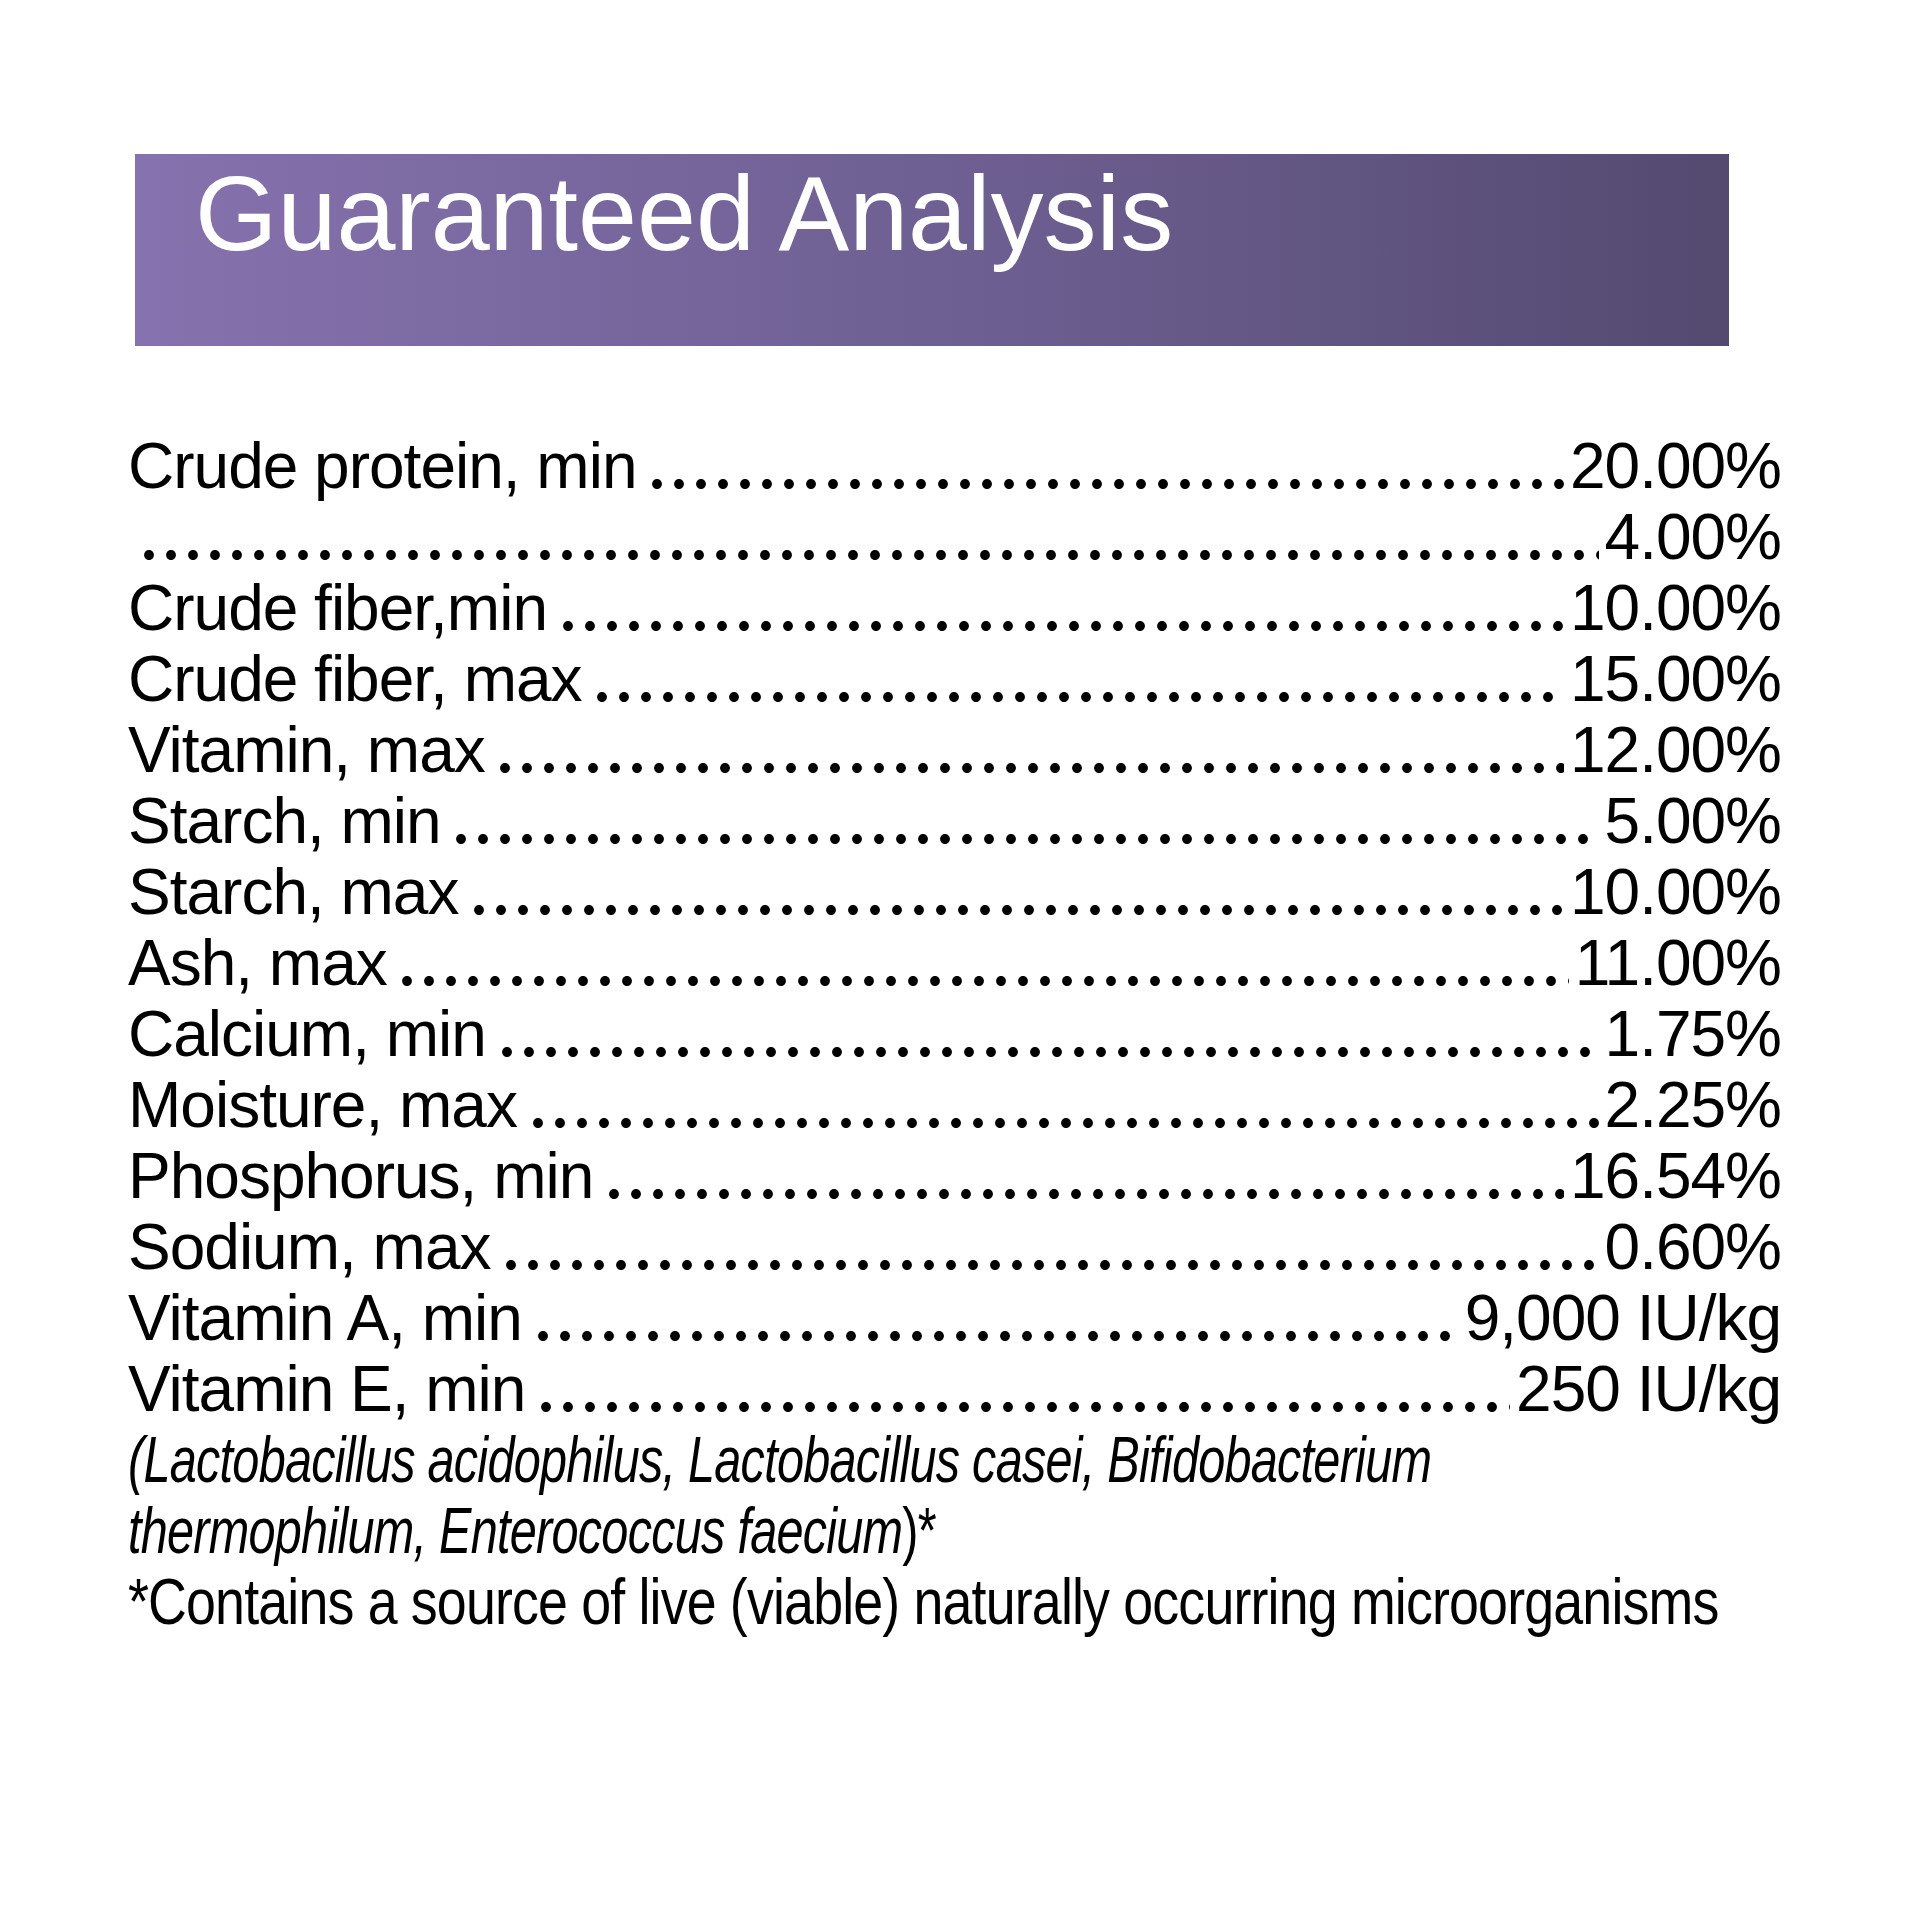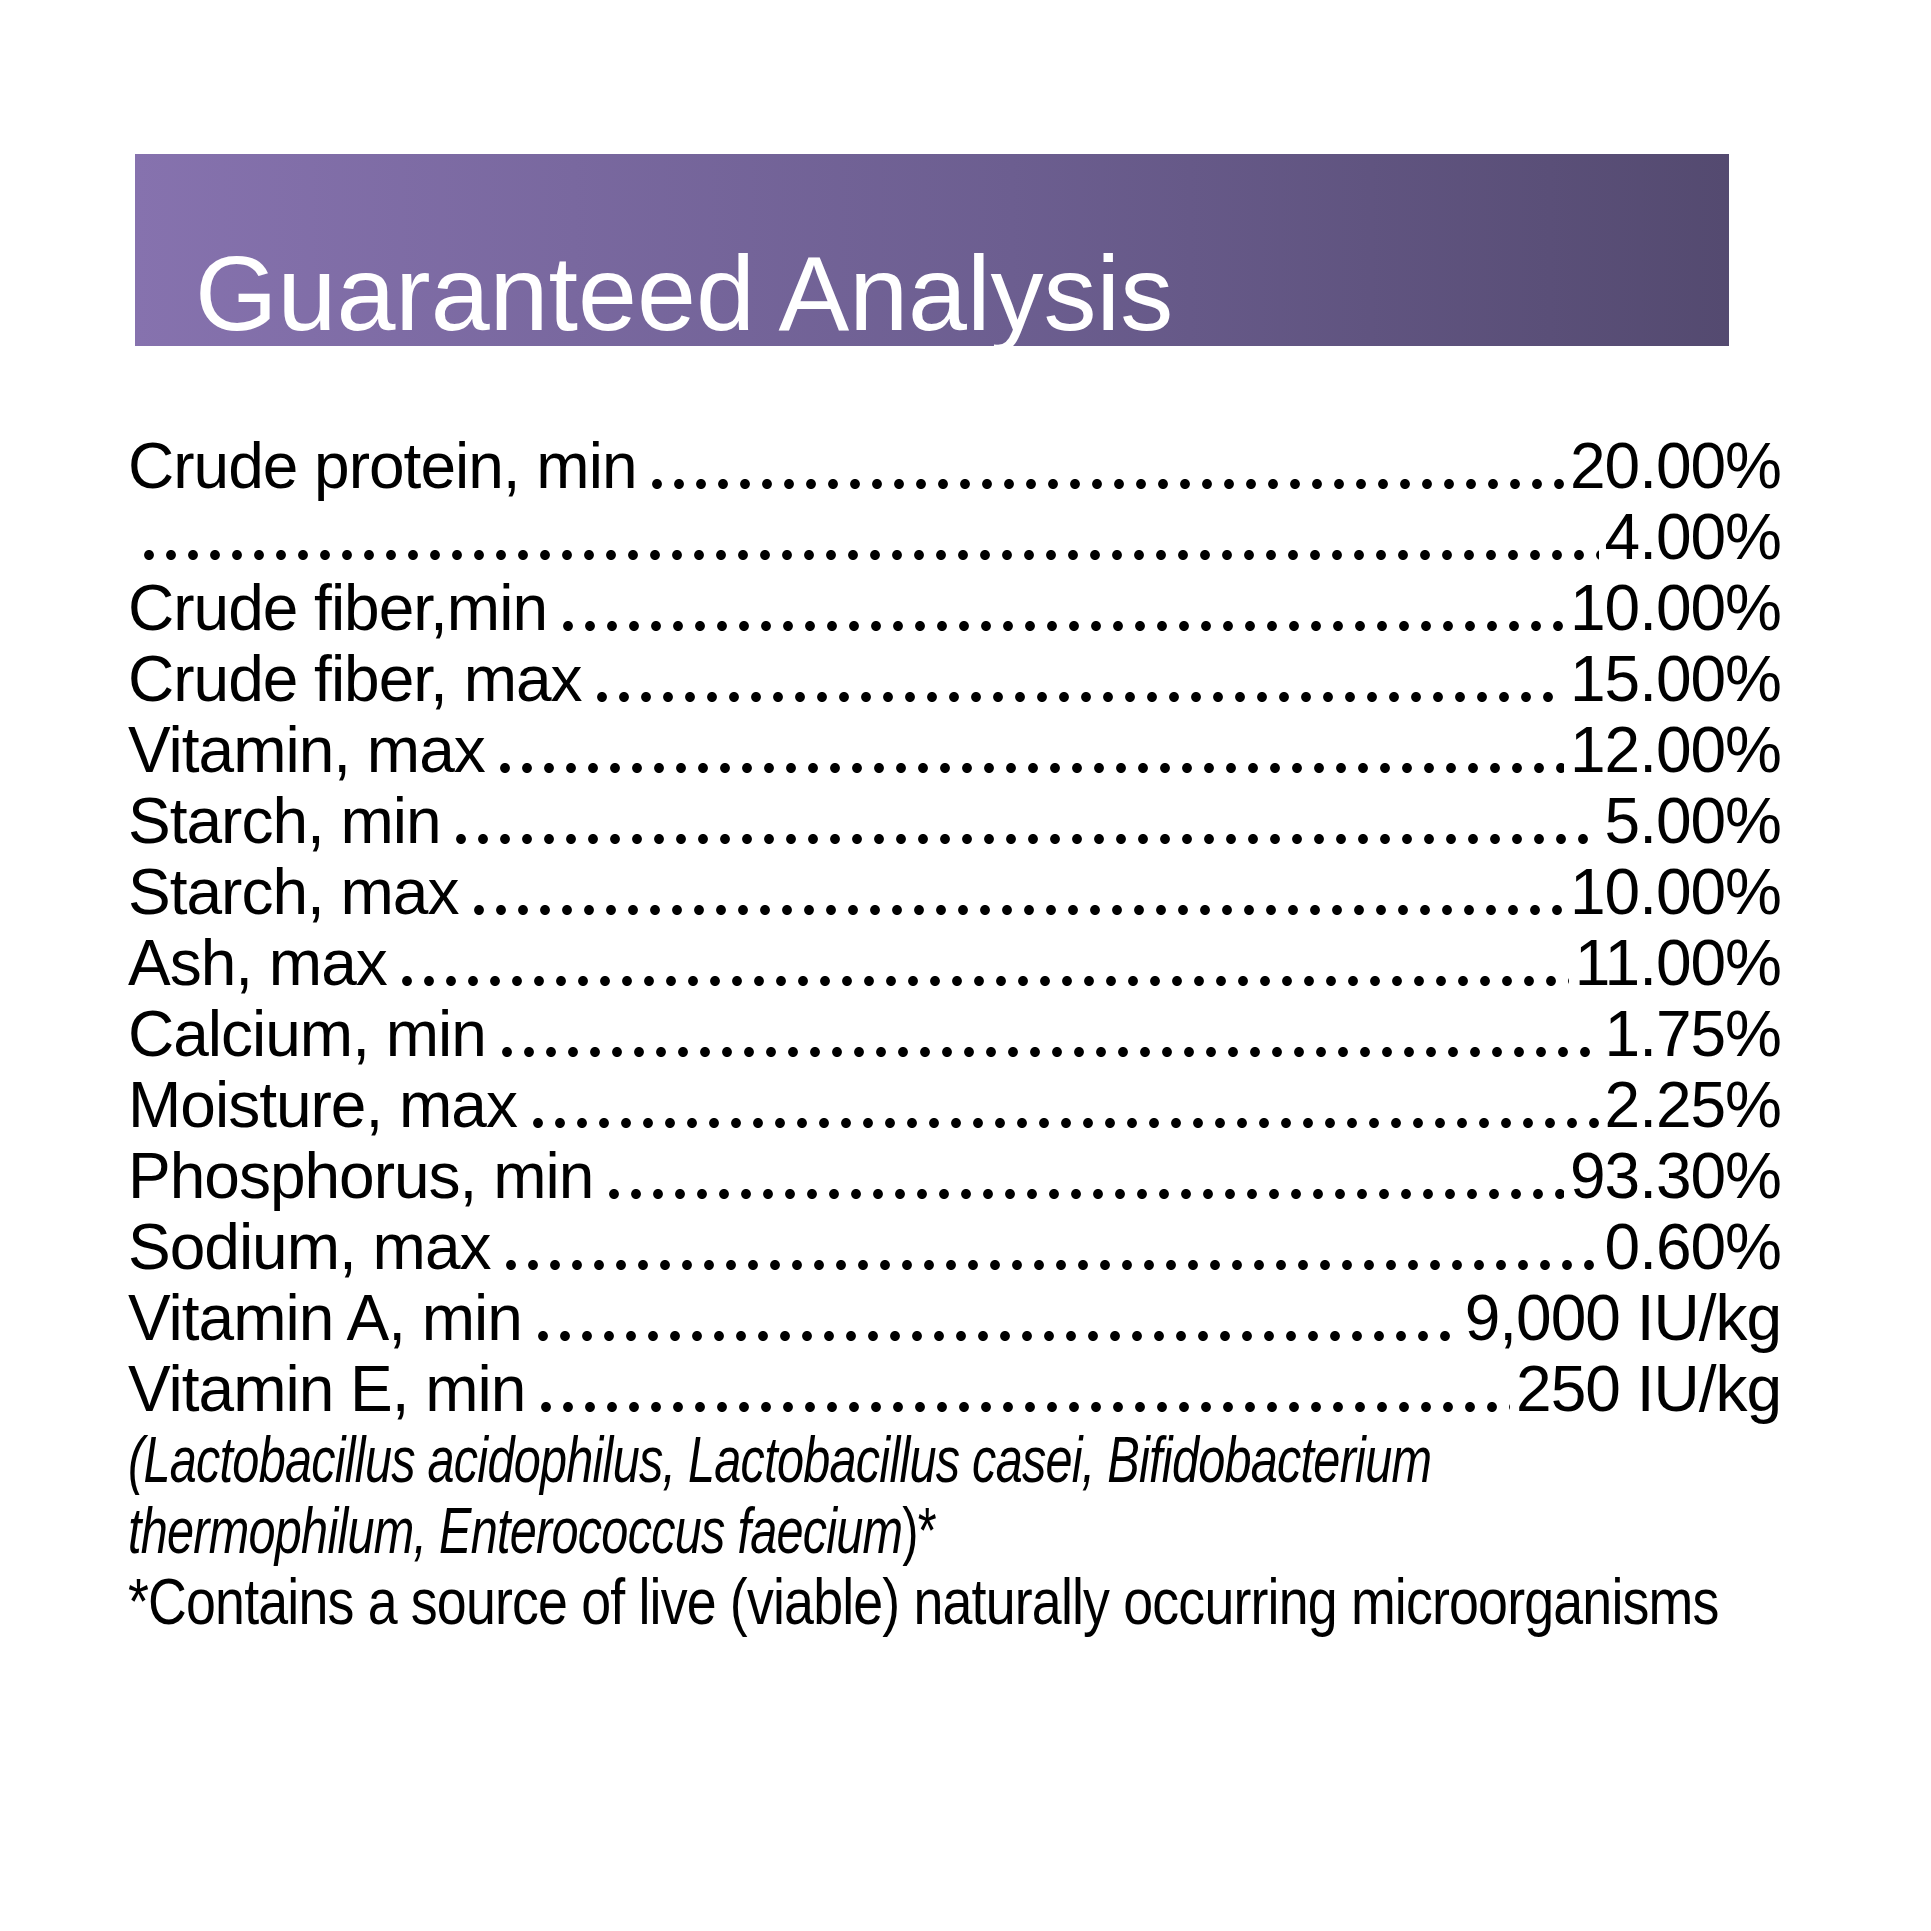--- a/index.html
+++ b/index.html
@@ -16,21 +16,21 @@
     color: var(--body-text, #000000);
     overflow: hidden;
   }
   .header-bar {
     position: absolute;
     left: 135px;
     top: 154px;
     width: 1594px;
     height: 192px;
     display: flex;
-    align-items: flex-end;
+    align-items: flex-start;
     background: linear-gradient(90deg,
       var(--header-gradient-left, #8672ae) 0%,
       var(--header-gradient-mid, #6c5e90) 55%,
       var(--header-gradient-right, #544a70) 100%);
   }
   .header-title {
     color: var(--header-text, #ffffff);
     font-size: 106px;
     line-height: 106px;
     padding-left: 60px;
@@ -144,21 +144,21 @@
       <span class="row-value">1.75%</span>
     </div>
         <div class="leader-row">
       <span class="row-label">Moisture, max</span>
       <span class="row-dots"></span>
       <span class="row-value">2.25%</span>
     </div>
         <div class="leader-row">
       <span class="row-label">Phosphorus, min</span>
       <span class="row-dots"></span>
-      <span class="row-value">93.30%</span>
+      <span class="row-value">16.54%</span>
     </div>
         <div class="leader-row">
       <span class="row-label">Sodium, max</span>
       <span class="row-dots"></span>
       <span class="row-value">0.60%</span>
     </div>
         <div class="leader-row">
       <span class="row-label">Vitamin A, min</span>
       <span class="row-dots"></span>
       <span class="row-value">9,000 IU/kg</span>

